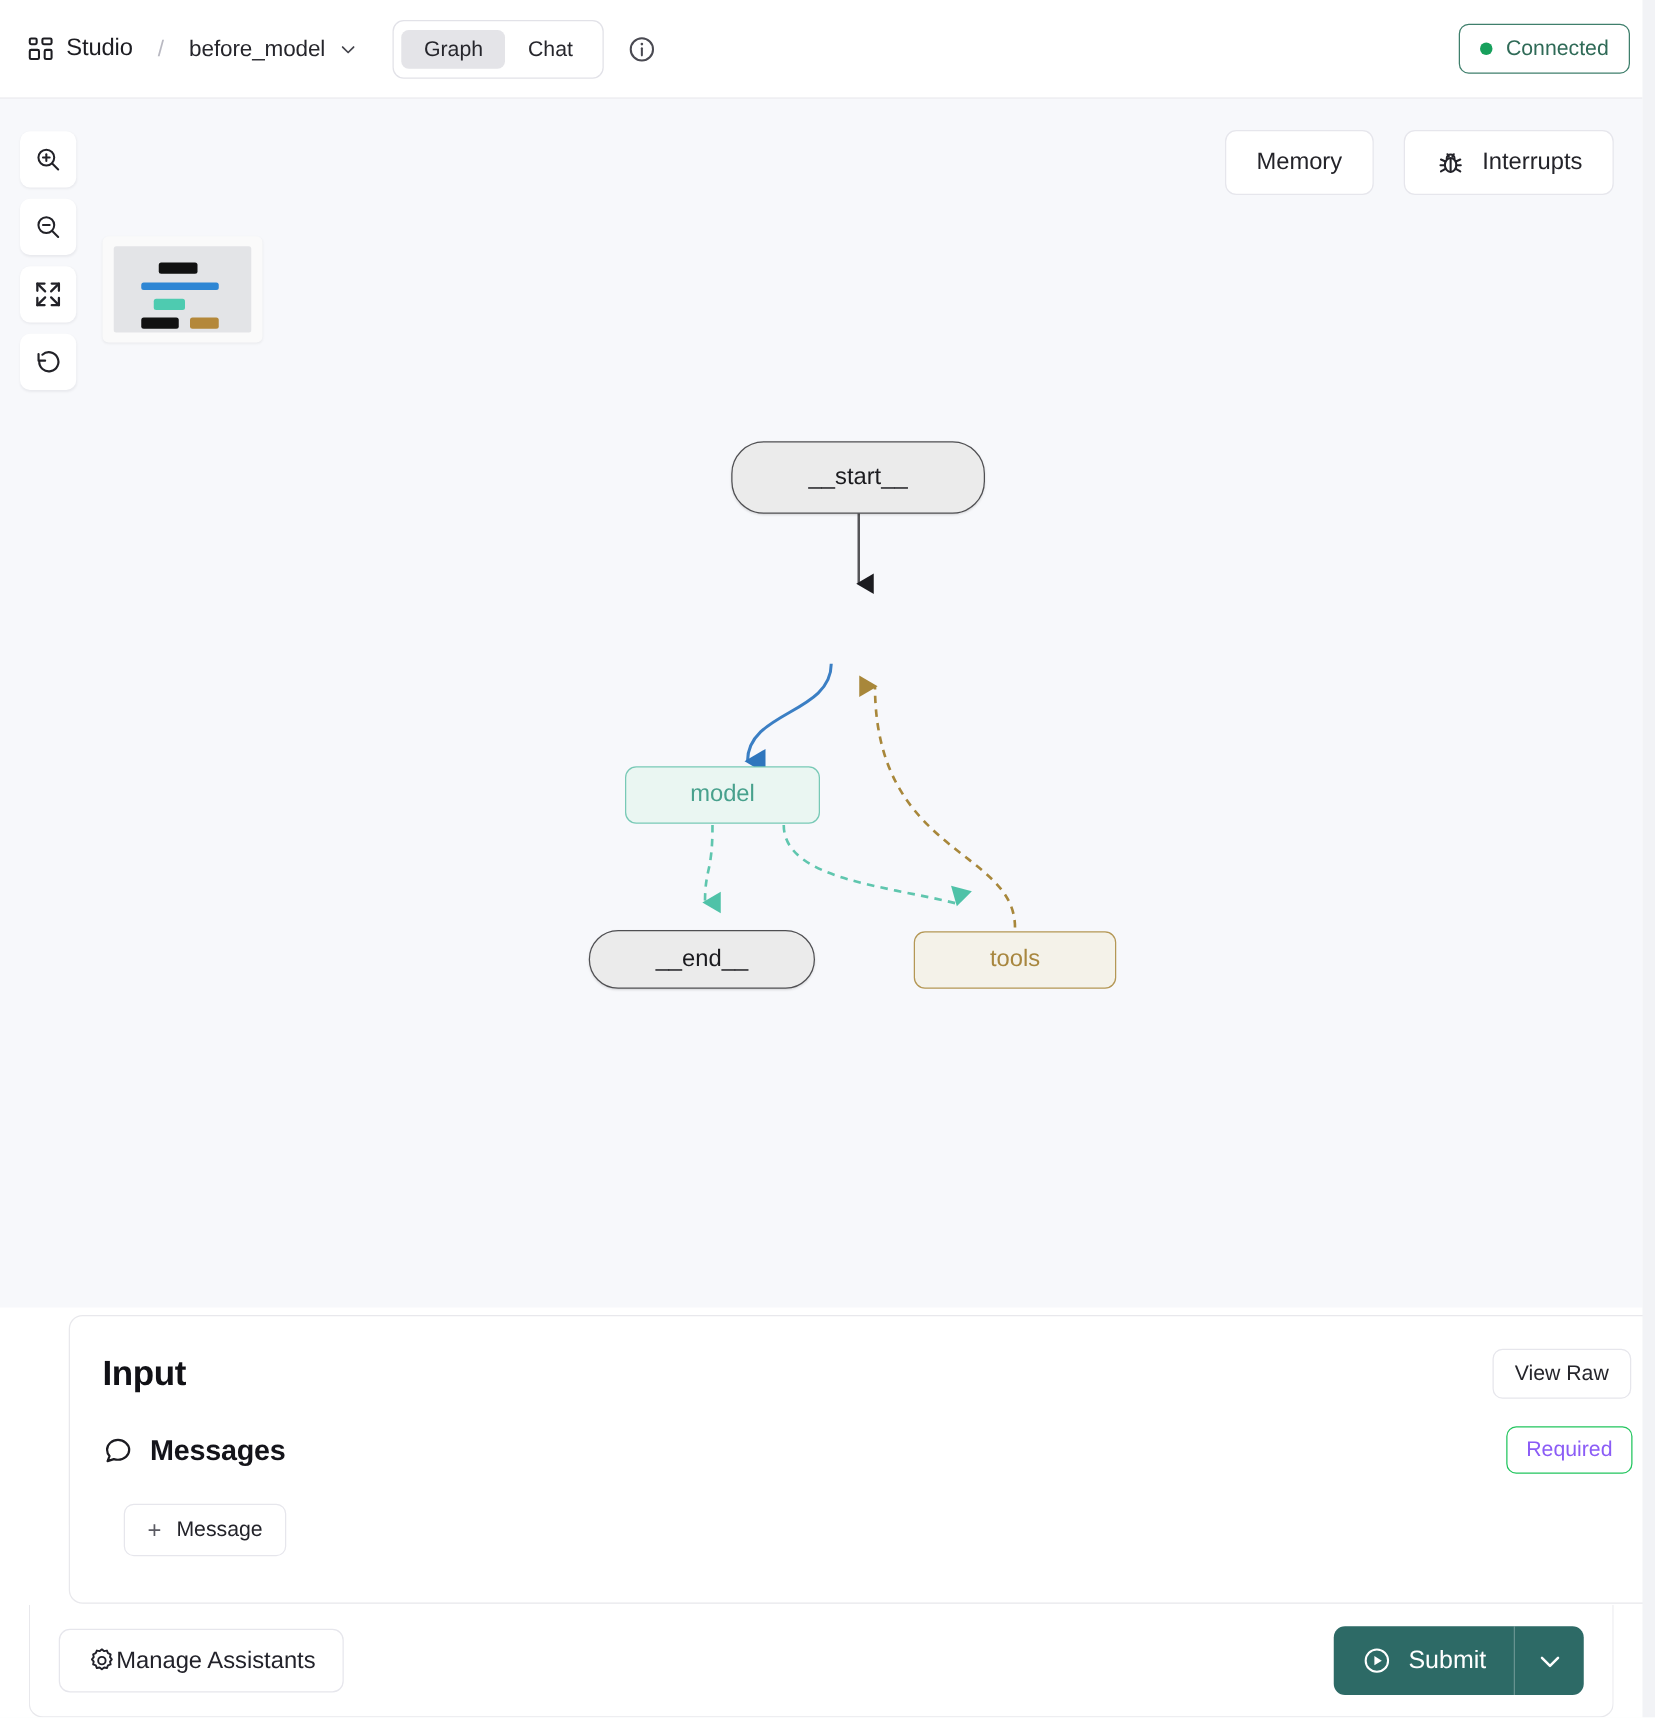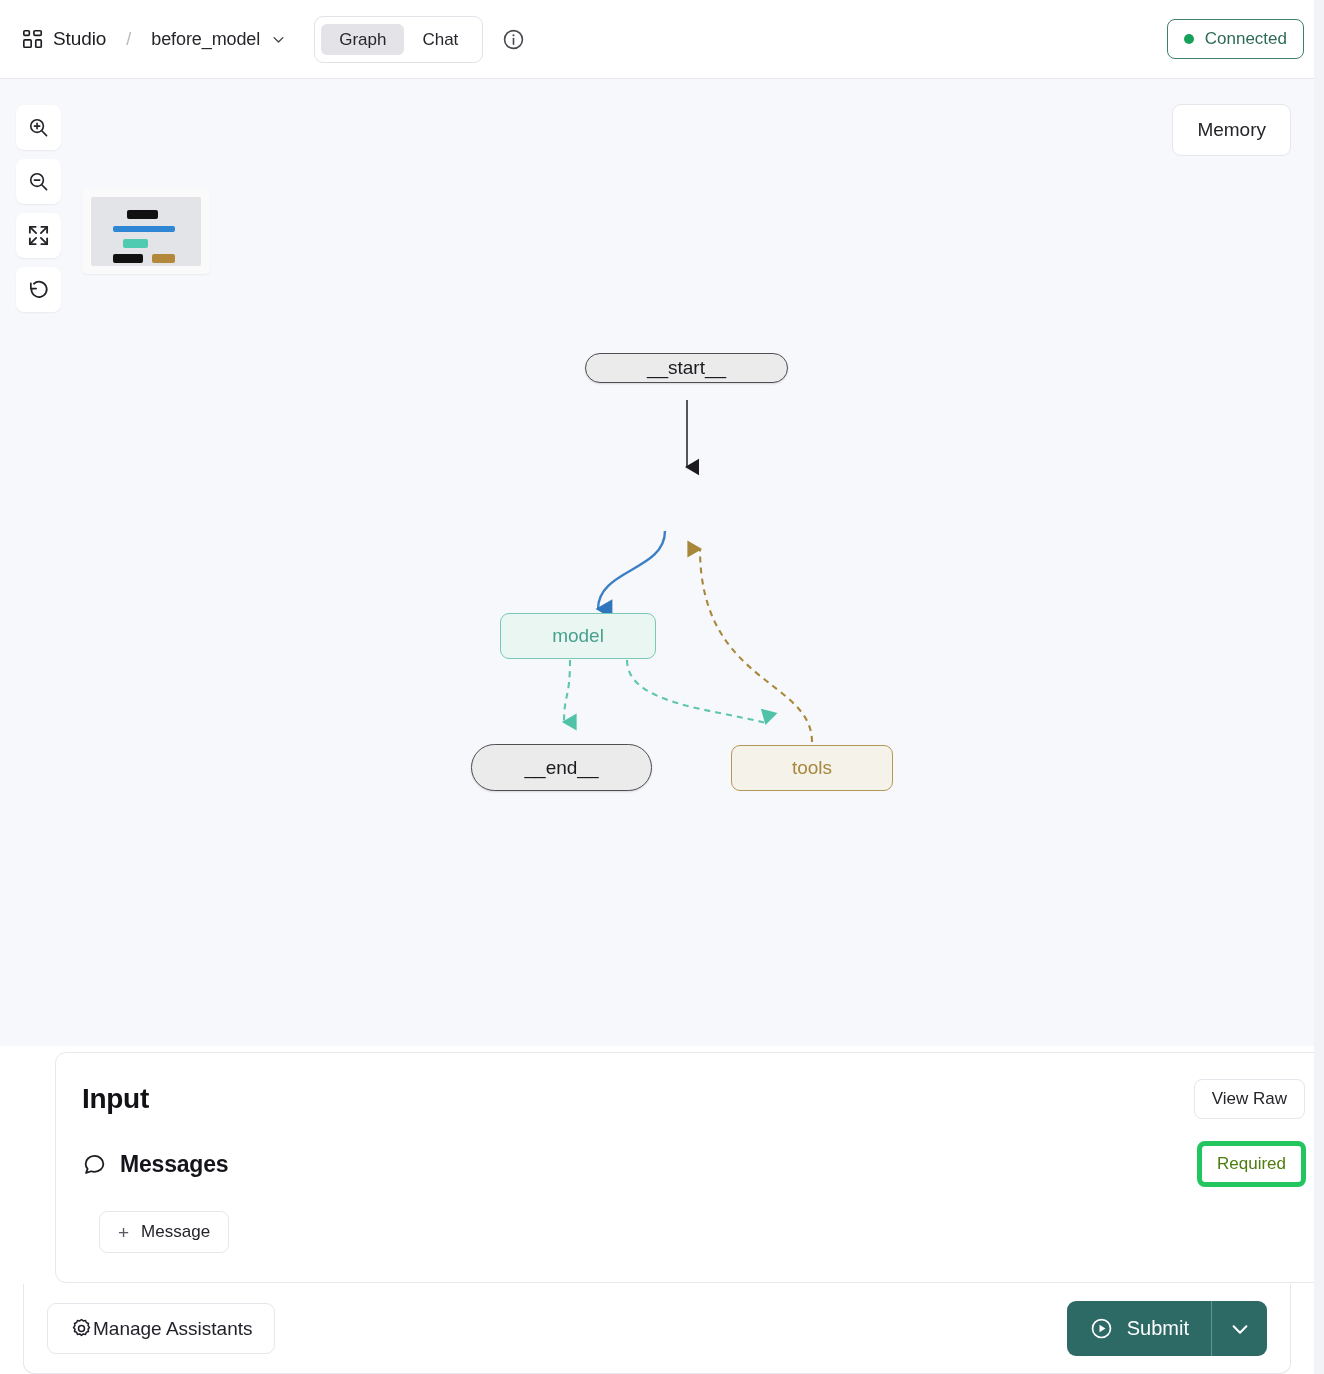--- a/index.html
+++ b/index.html
@@ -108,22 +108,22 @@
     border:1px solid #e6e6ec; border-radius:8px; background:#fff;
     font-size:17px; color:#25252b; padding:9px 17px; cursor:pointer;
   }
   .chev-btn { width:20px; height:20px; display:block; cursor:pointer; }
 
   .msg-row { display:flex; align-items:center; padding:22px 26px 0 26px; }
   .msg-icon { width:25px; height:25px; margin-right:13px; display:block; }
   .msg-label { font-size:23px; font-weight:bold; color:#14141a; letter-spacing:-0.2px; }
   .msg-row-right { margin-left:auto; display:flex; align-items:center; gap:14px; }
   .req-badge {
-    border:5px solid #22c55e; border-radius:8px; background:#fff;
-    font-size:17px; color:#4d7c0f; padding:8px 15px;
+    border:1px solid #22c55e; border-radius:8px; background:#fff;
+    font-size:17px; color:#8b5cf6; padding:8px 15px;
   }
 
   .add-msg {
     margin:24px 0 0 43px; display:inline-flex; align-items:center; gap:12px;
     border:1px solid #e6e6ec; border-radius:8px; background:#fff;
     font-size:17px; color:#23232a; padding:10px 18px; cursor:pointer;
   }
   .plus { font-size:19px; color:#5a5a62; line-height:1; }
 
   
@@ -252,20 +252,38 @@
           <div class="mm-bar" style="left: 22px; top: 29px; width: 62px; height: 6px; background: rgb(46, 134, 212);"></div>
           <div class="mm-bar" style="left: 32px; top: 42px; width: 25px; height: 9px; background: rgb(78, 203, 176);"></div>
           <div class="mm-bar" style="left: 22px; top: 57px; width: 30px; height: 9px; background: rgb(17, 17, 17);"></div>
           <div class="mm-bar" style="left: 61px; top: 57px; width: 23px; height: 9px; background: rgb(180, 136, 58);"></div>
         </div>
     </div>
 
     <div class="canvas-actions">
       <div class="act-btn">
         <span>Memory</span>
+      </div>
+      <div class="act-btn">
+        <span>
+          <svg viewBox="0 0 24 24" fill="none" stroke="#23232a" stroke-width="1.6" stroke-linecap="round">
+            <ellipse cx="12" cy="13.4" rx="4.4" ry="5.4"></ellipse>
+            <path d="M9 8.4 a3 3 0 0 1 6 0"></path>
+            <line x1="9.6" y1="5.2" x2="10.6" y2="7"></line>
+            <line x1="14.4" y1="5.2" x2="13.4" y2="7"></line>
+            <line x1="7.6" y1="10.6" x2="4.6" y2="9.2"></line>
+            <line x1="16.4" y1="10.6" x2="19.4" y2="9.2"></line>
+            <line x1="7.6" y1="13.6" x2="4.2" y2="13.6"></line>
+            <line x1="16.4" y1="13.6" x2="19.8" y2="13.6"></line>
+            <line x1="7.6" y1="16.6" x2="4.6" y2="18.4"></line>
+            <line x1="16.4" y1="16.6" x2="19.4" y2="18.4"></line>
+            <line x1="12" y1="9.2" x2="12" y2="18.4"></line>
+          </svg>
+        </span>
+        <span>Interrupts</span>
       </div>
     </div>
 
     <svg class="graph" viewBox="0 0 1314 967">
       <defs>
         <marker id="ah-gray" markerWidth="9" markerHeight="9" refX="4.5" refY="7.4" orient="auto">
           <path d="M0.4,1.4 L8.6,1.4 L4.5,8.4 Z" fill="#1c1c20"></path>
         </marker>
         <marker id="ah-blue" markerWidth="9" markerHeight="9" refX="4.5" refY="7.4" orient="auto">
           <path d="M0.4,1.4 L8.6,1.4 L4.5,8.4 Z" fill="#2f76bd"></path>
@@ -282,21 +300,21 @@
 
       <path d="M665,452 C665,492 598,490 598,530" stroke="#3b7fc4" stroke-width="2.4" fill="none" marker-end="url(#ah-blue)"></path>
 
       <path d="M570,581 C570,620 564,615 564,643" stroke="#5fc6ae" stroke-width="2.1" fill="none" stroke-dasharray="6 5" marker-end="url(#ah-teal)"></path>
 
       <path d="M627,581 C627,625 712,630 766,644" stroke="#5fc6ae" stroke-width="2.1" fill="none" stroke-dasharray="6 5" marker-end="url(#ah-teal)"></path>
 
       <path d="M812,663 C812,600 700,605 700,470" stroke="#a8873a" stroke-width="2.1" fill="none" stroke-dasharray="6 5" marker-end="url(#ah-tan)"></path>
     </svg>
 
-    <div class="node node-term" style="left:585px; top:274px; width:203px; height:30px;">
+    <div class="node node-term" style="left:585px; top:274px; width:203px; height:58px;">
       <span>__start__</span>
     </div>
     <div class="node node-model" style="left:500px; top:534px; width:156px; height:46px;">
       <span>model</span>
     </div>
     <div class="node node-term" style="left:471px; top:665px; width:181px; height:47px;">
       <span>__end__</span>
     </div>
     <div class="node node-tools" style="left:731px; top:666px; width:162px; height:46px;">
       <span>tools</span>

